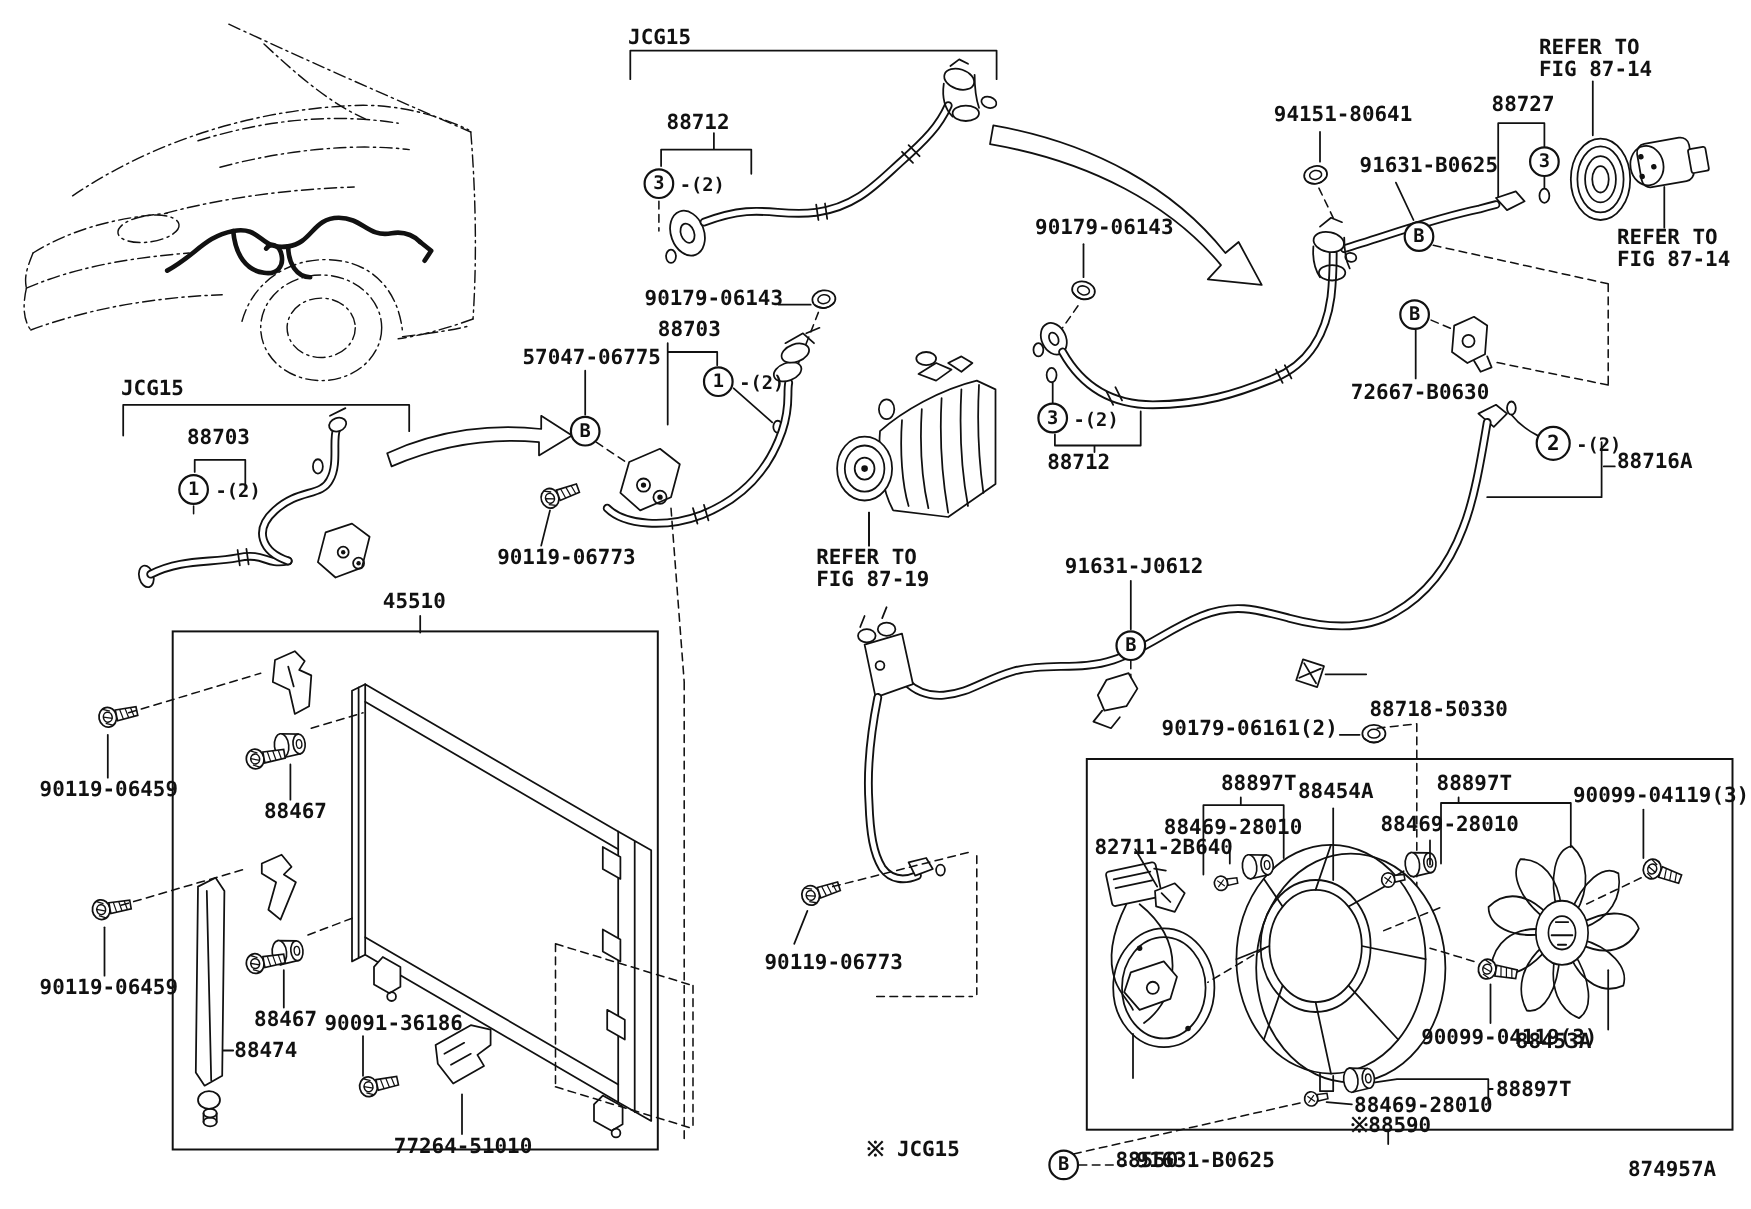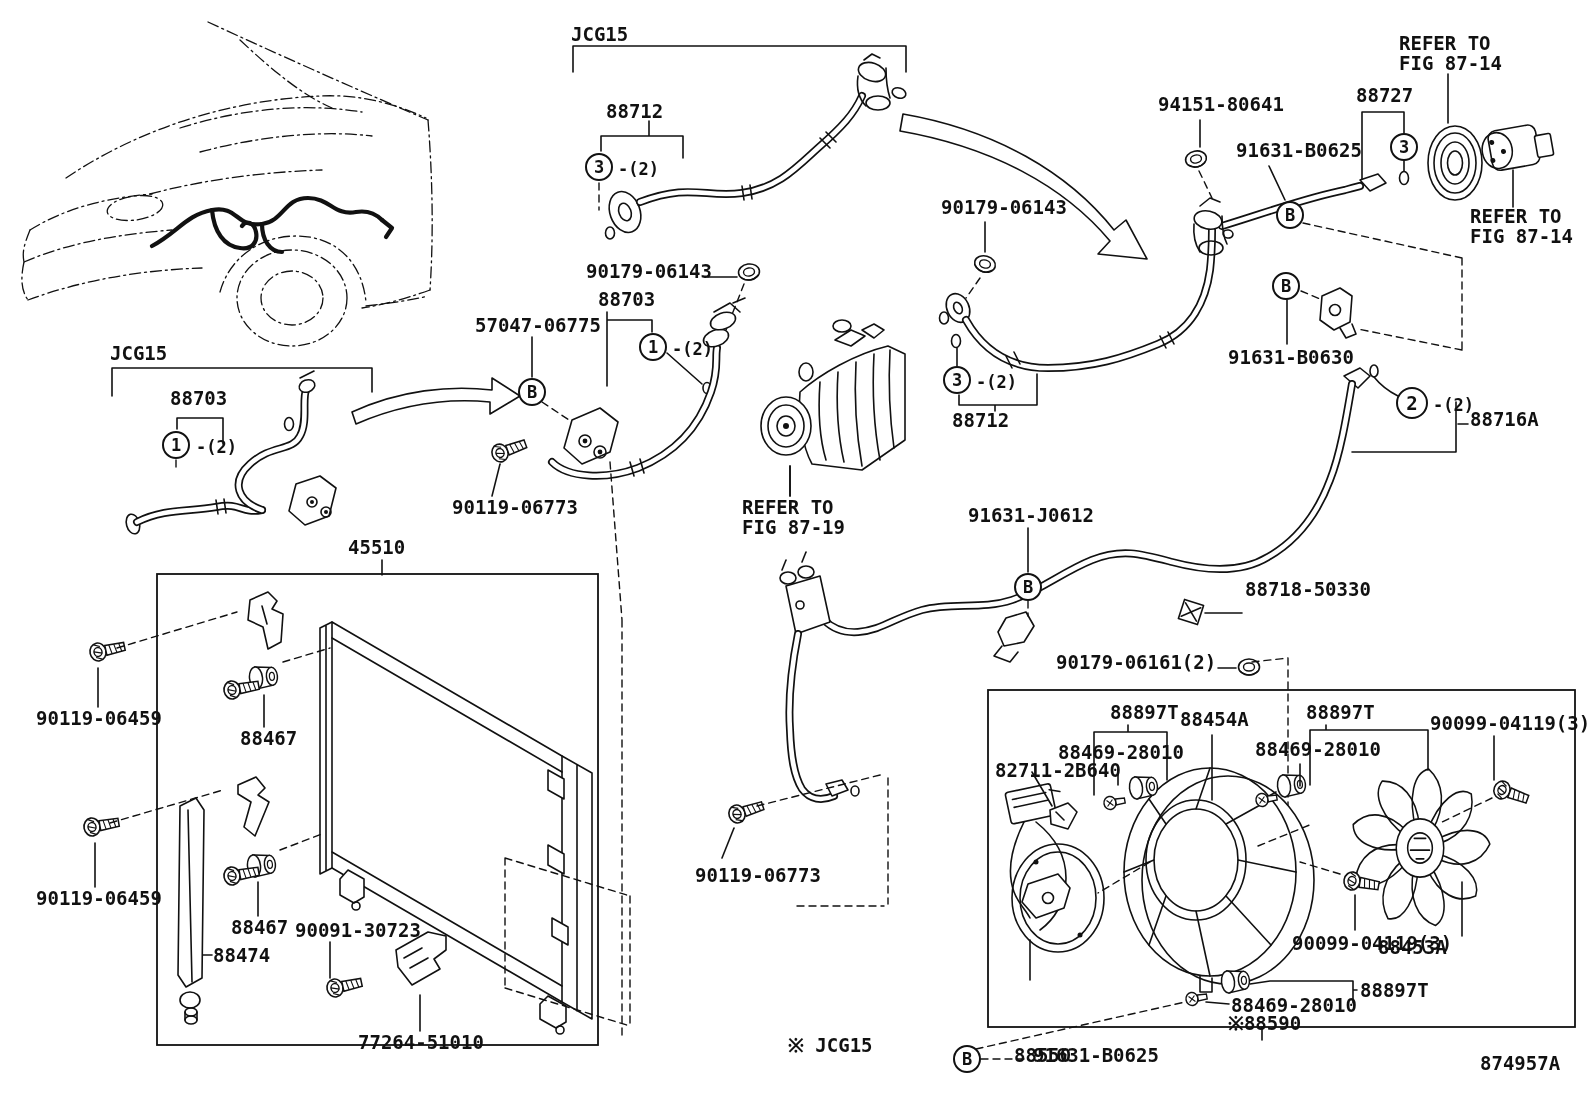--- a/index.html
+++ b/index.html
@@ -391,30 +391,30 @@
 <div class="lbl" style="left:598px;top:290px">88703</div>
 <div class="lbl" style="left:475px;top:316px">57047-06775</div>
 <div class="lbl" style="left:452px;top:498px">90119-06773</div>
 <div class="lbl" style="left:742px;top:498px">REFER TO
 FIG 87-19</div>
 <div class="lbl" style="left:110px;top:344px">JCG15</div>
 <div class="lbl" style="left:170px;top:389px">88703</div>
 <div class="lbl" style="left:348px;top:538px">45510</div>
 <div class="lbl" style="left:941px;top:198px">90179-06143</div>
 <div class="lbl" style="left:952px;top:411px">88712</div>
-<div class="lbl" style="left:1228px;top:348px">91631-B0630</div>
+<div class="lbl" style="left:1228px;top:348px">72667-B0630</div>
 <div class="lbl" style="left:1470px;top:410px">88716A</div>
 <div class="lbl" style="left:968px;top:506px">91631-J0612</div>
-<div class="lbl" style="left:1245px;top:580px">88718-50330</div>
+<div class="lbl" style="left:1245px;top:636px">88718-50330</div>
 <div class="lbl" style="left:1056px;top:653px">90179-06161(2)</div>
 <div class="lbl" style="left:36px;top:709px">90119-06459</div>
 <div class="lbl" style="left:240px;top:729px">88467</div>
 <div class="lbl" style="left:36px;top:889px">90119-06459</div>
 <div class="lbl" style="left:231px;top:918px">88467</div>
-<div class="lbl" style="left:295px;top:921px">90091-30723</div>
+<div class="lbl" style="left:295px;top:921px">90091-36186</div>
 <div class="lbl" style="left:213px;top:946px">88474</div>
 <div class="lbl" style="left:358px;top:1033px">77264-51010</div>
 <div class="lbl" style="left:695px;top:866px">90119-06773</div>
 <div class="lbl" style="left:1110px;top:703px">88897T</div>
 <div class="lbl" style="left:1180px;top:710px">88454A</div>
 <div class="lbl" style="left:1058px;top:743px">88469-28010</div>
 <div class="lbl" style="left:995px;top:761px">82711-2B640</div>
 <div class="lbl" style="left:1306px;top:703px">88897T</div>
 <div class="lbl" style="left:1255px;top:740px">88469-28010</div>
 <div class="lbl" style="left:1430px;top:714px">90099-04119(3)</div>

